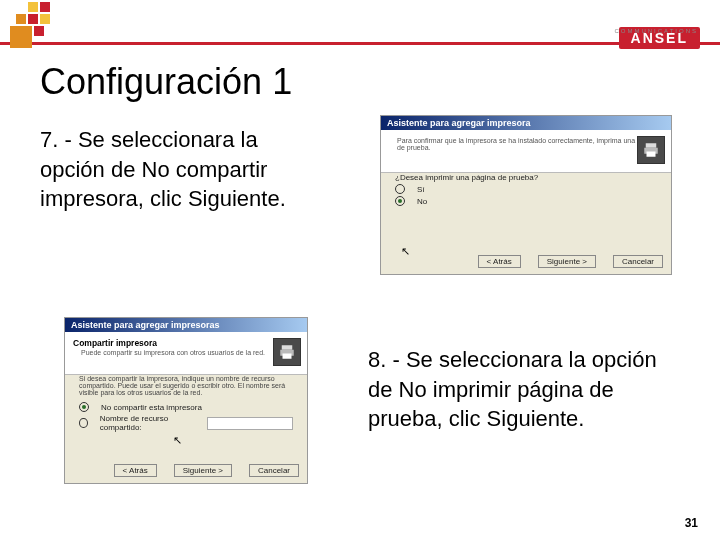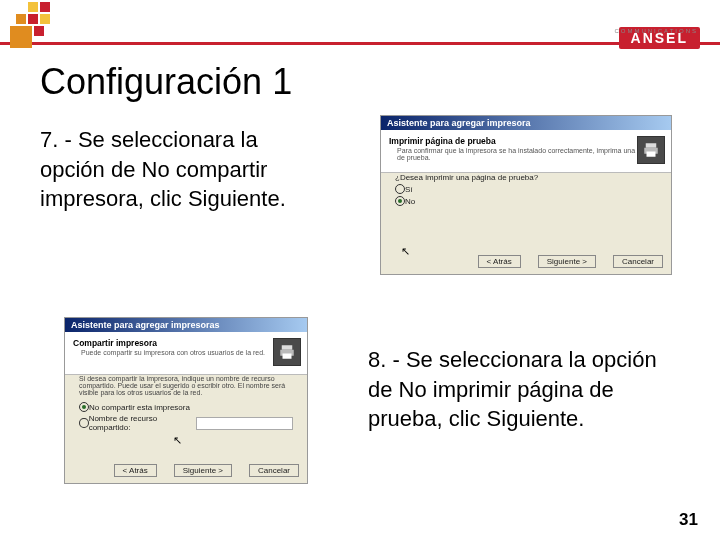--- a/index.html
+++ b/index.html
@@ -131,21 +131,21 @@
   }
   .wiz-icon svg { width: 18px; height: 18px; }
   .wiz-body {
     padding: 0 14px;
     font-size: 8px;
     color: #222;
   }
   .radio-row {
     display: flex;
     align-items: center;
-    gap: 0;
+    gap: 12px;
     margin: 2px 0;
   }
   .radio {
     width: 8px;
     height: 8px;
     border: 1px solid #333;
     border-radius: 50%;
     display: inline-flex;
     align-items: center;
     justify-content: center;
@@ -181,21 +181,21 @@
   }
   .cursor {
     position: absolute;
     font-size: 11px;
     color: #000;
   }
   .page-num {
     position: absolute;
     right: 22px;
     bottom: 10px;
-    font-size: 17px;
+    font-size: 12px;
     font-weight: bold;
   }
 </style>
 </head>
 <body>
 
 <div class="header">
   <div class="logo-squares">
     <span class="sq" style="left:18px;top:2px;background:#f3c23b"></span>
     <span class="sq" style="left:30px;top:2px;background:#c8202f"></span>
@@ -211,21 +211,20 @@
 
 <h1 class="slide-title">Configuración 1</h1>
 
 <div class="content">
 
   <div class="step-text step7">7. - Se seleccionara la opción de No compartir impresora, clic Siguiente.</div>
 
   <div class="wizard a">
     <div class="wiz-title">Asistente para agregar impresora</div>
     <div class="wiz-head">
-      <div class="wiz-head-title">Imprimir página de prueba</div>
       <div class="wiz-head-sub">Para confirmar que la impresora se ha instalado correctamente, imprima una página de prueba.</div>
       <div class="wiz-icon">
         <svg viewBox="0 0 24 24">
             <rect x="5" y="3" width="14" height="6" fill="#ddd"></rect>
             <rect x="3" y="9" width="18" height="8" fill="#bbb"></rect>
             <rect x="6" y="14" width="12" height="7" fill="#fff"></rect>
           </svg>
       </div>
     </div>
     <div class="wiz-body">

